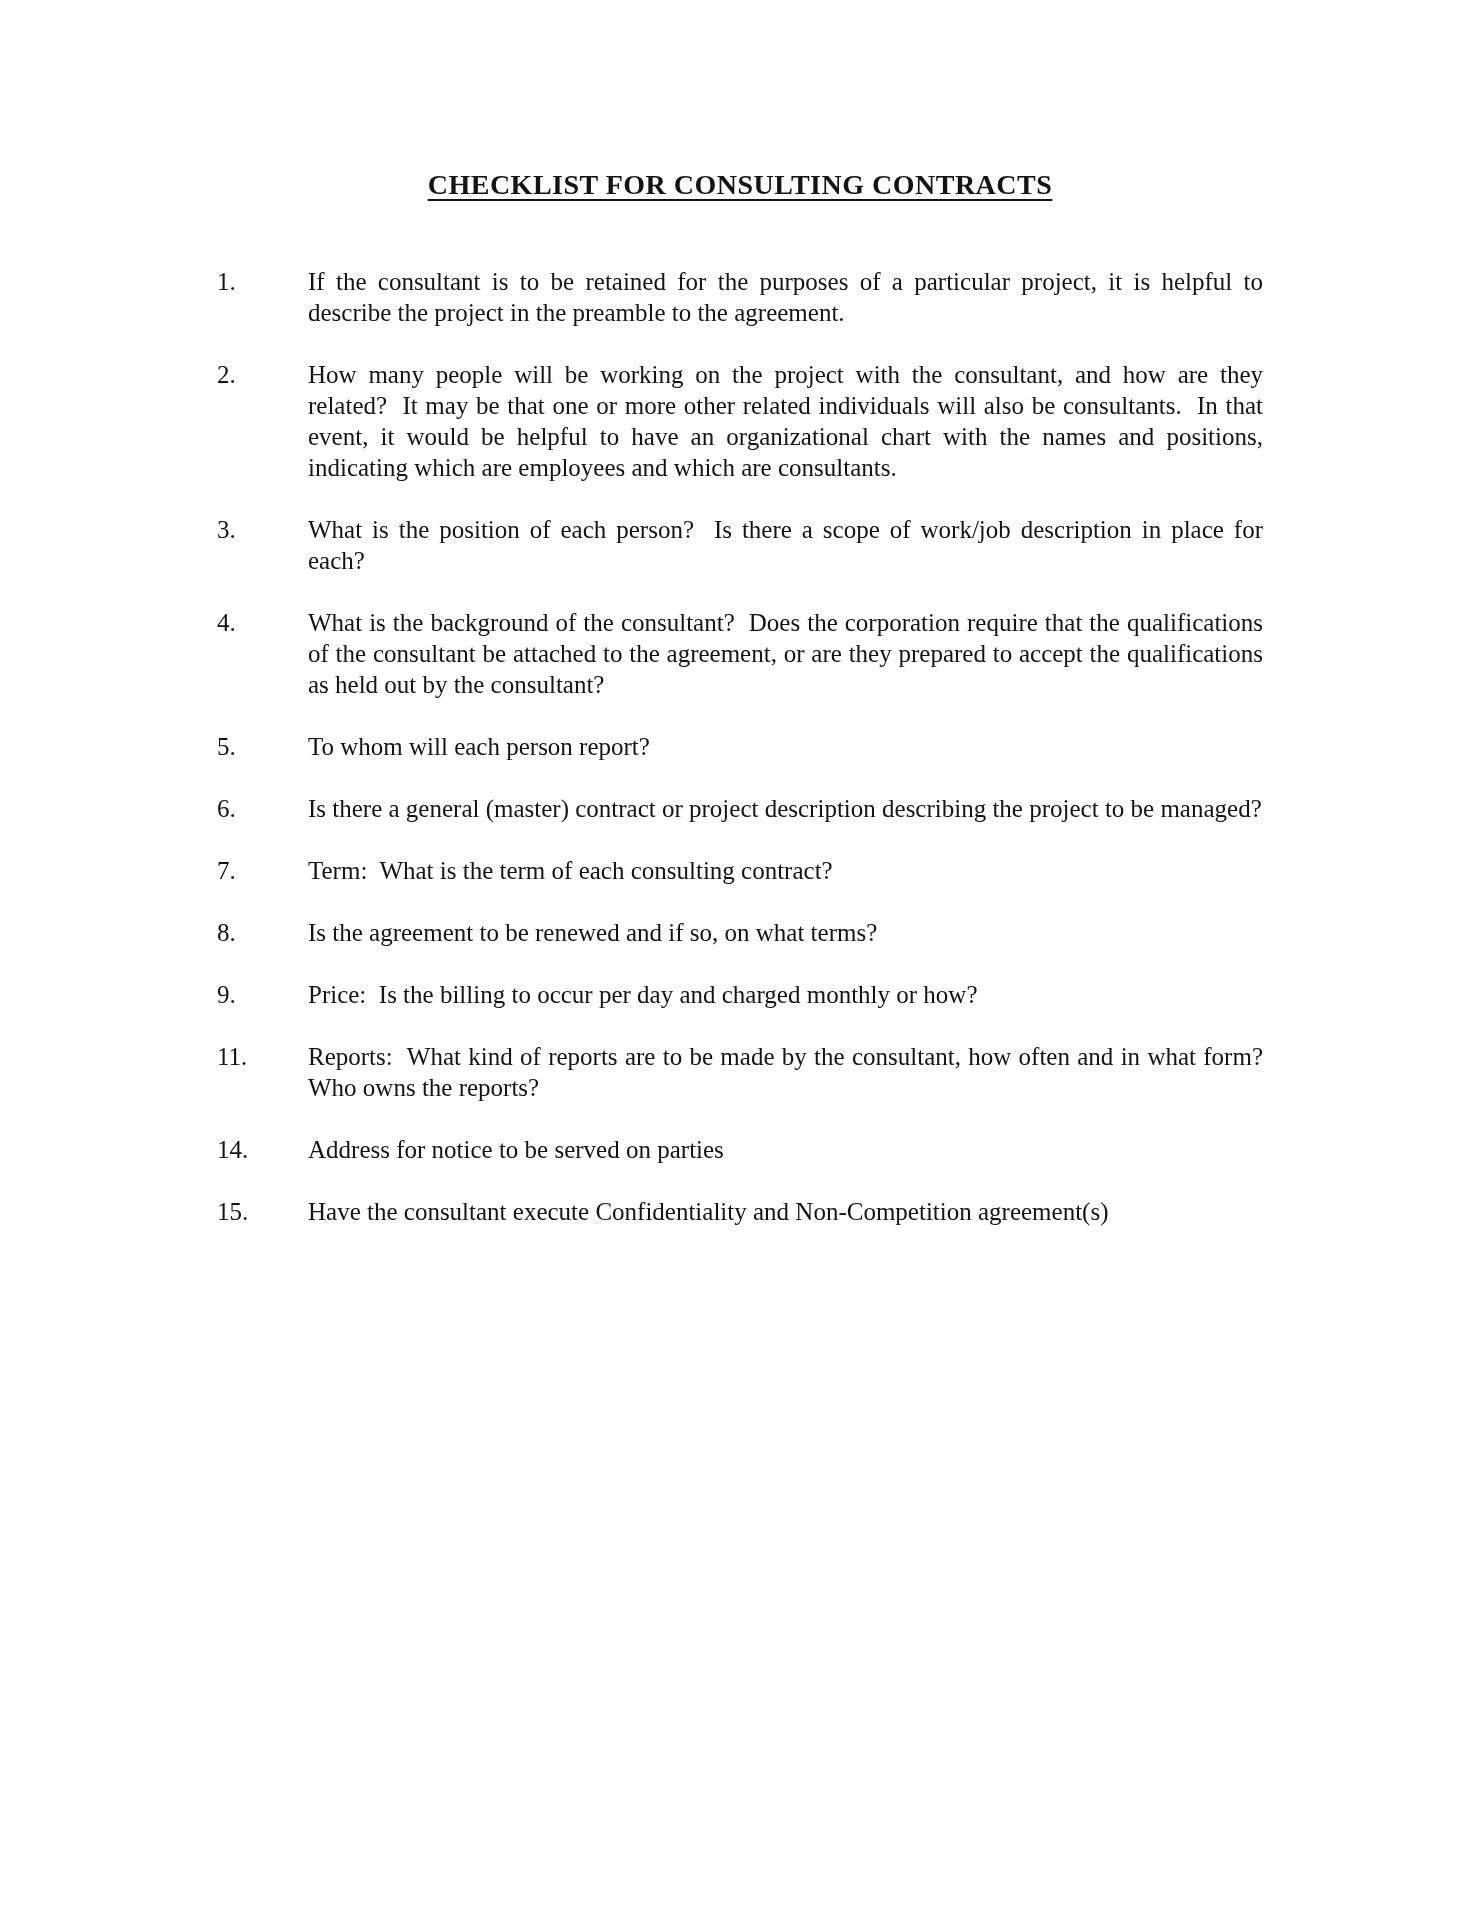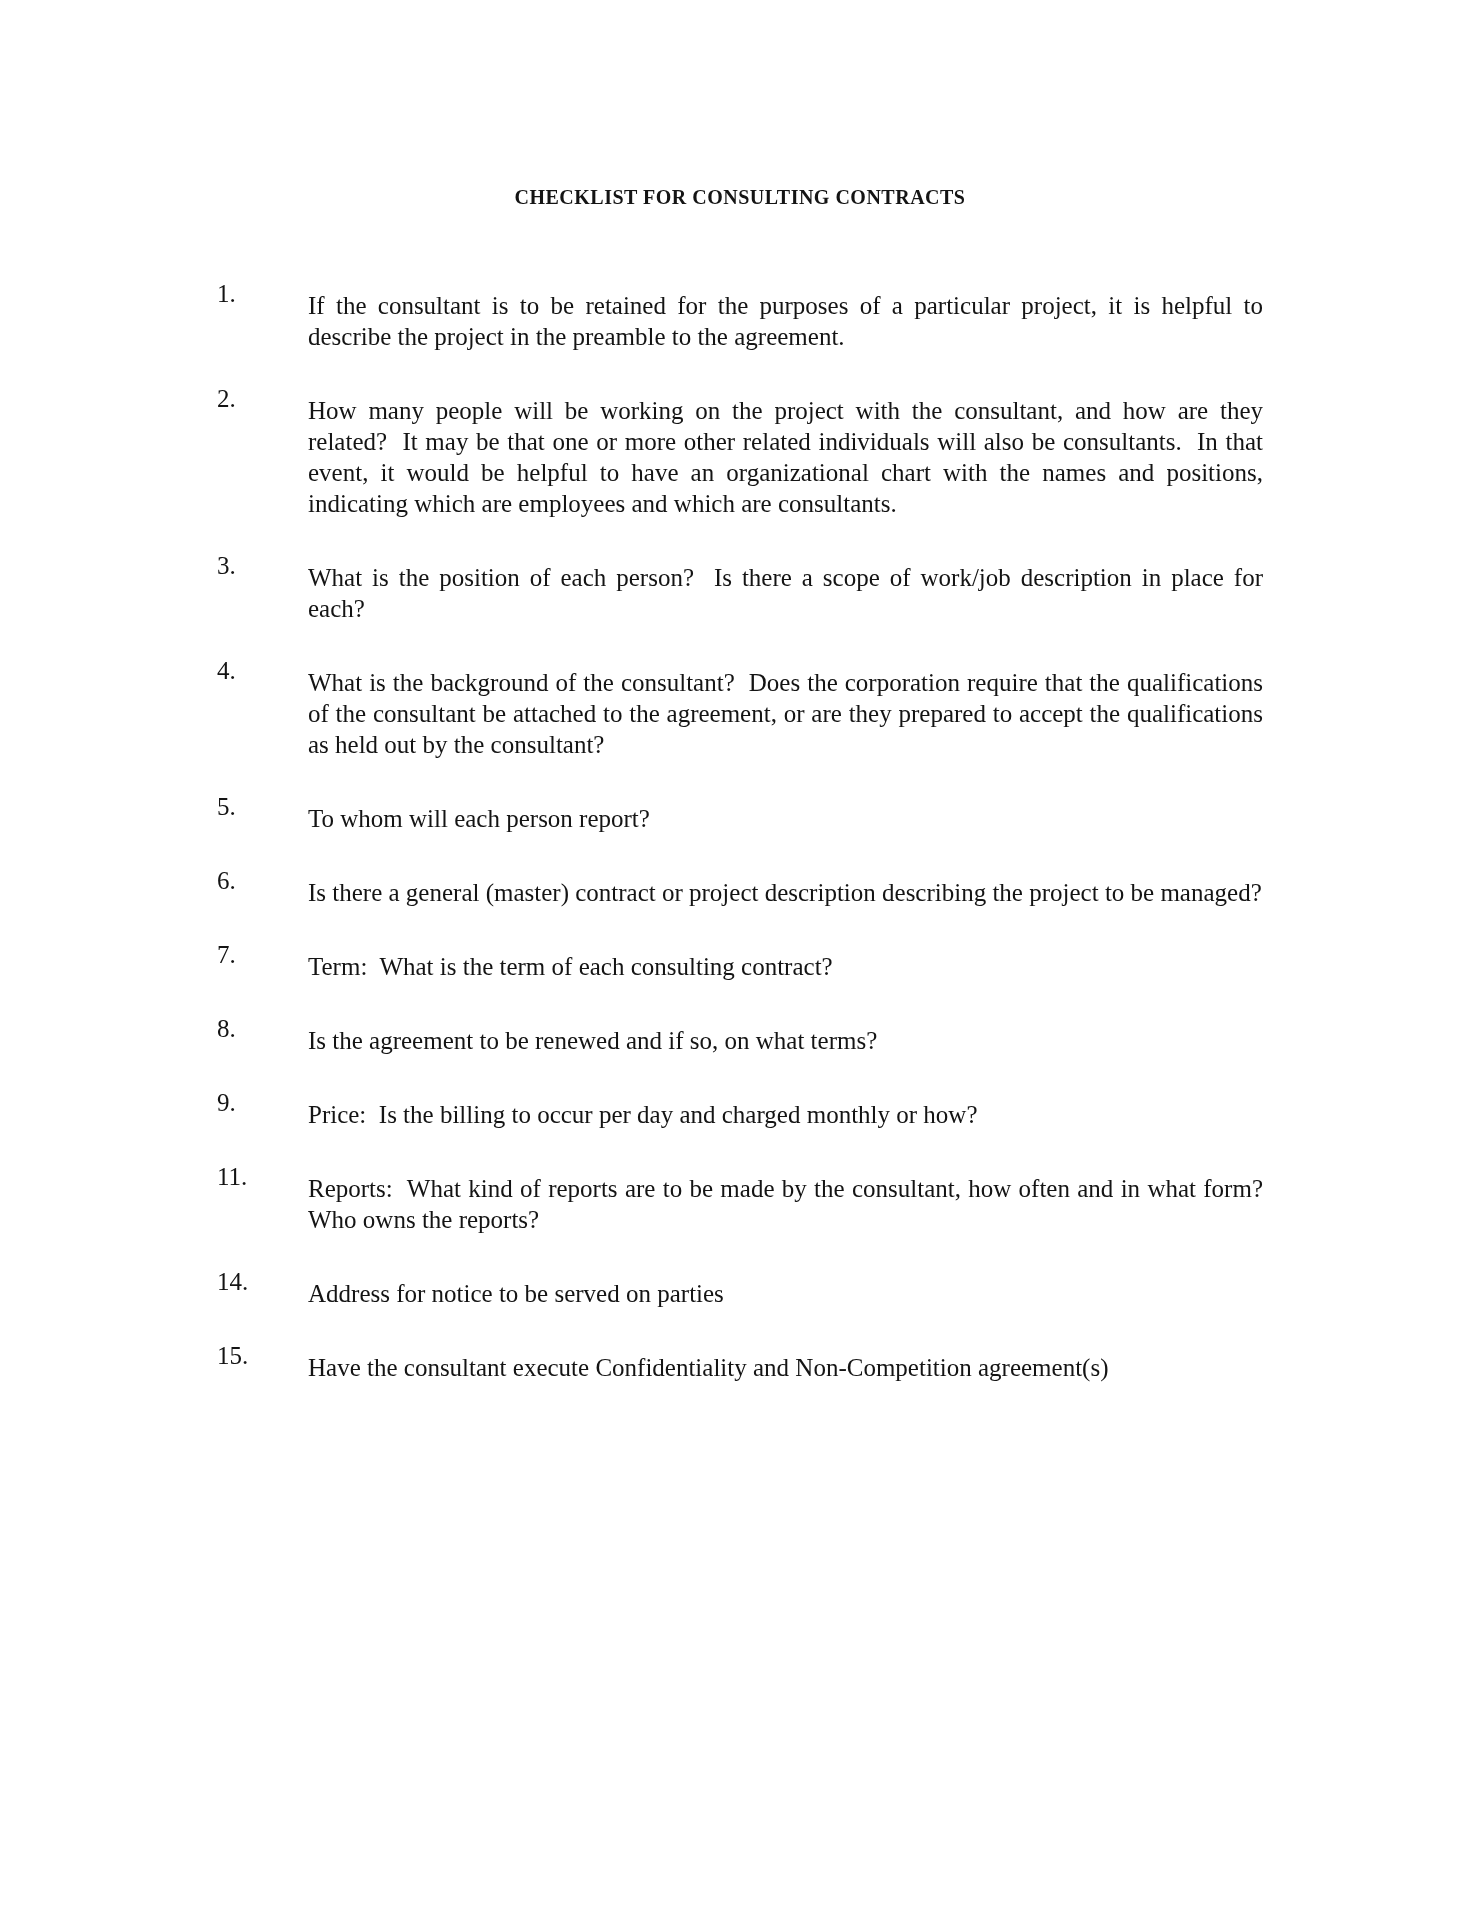--- a/index.html
+++ b/index.html
@@ -17,47 +17,47 @@
     color: #141414;
     overflow: hidden;
   }
   .content {
     position: absolute;
     left: 217px;
     top: 168px;
     width: 1046px;
   }
   .doc-title {
-    margin: 12px 0 64px 0;
+    margin: 0 0 64px 0;
     text-align: center;
-    font-size: 20px;
+    font-size: 28px;
     font-weight: bold;
     line-height: 34px;
     letter-spacing: 0.5px;
+    text-decoration: underline;
     text-decoration-thickness: 2px;
     text-underline-offset: 5px;
   }
   .checklist {
     font-size: 25px;
     line-height: 31px;
   }
   .item {
     display: flex;
     margin: 0 0 31px 0;
   }
   .item-number {
     flex: 0 0 91px;
     width: 91px;
   }
   .item-text {
     flex: 1 1 auto;
     text-align: justify;
     text-justify: inter-word;
     white-space: pre-wrap;
-    margin-top: 12px;
   }
 </style>
 </head>
 <body>
 
 <div class="page">
   <div class="content">
     <h1 class="doc-title">CHECKLIST FOR CONSULTING CONTRACTS</h1>
     <div class="checklist">
 

